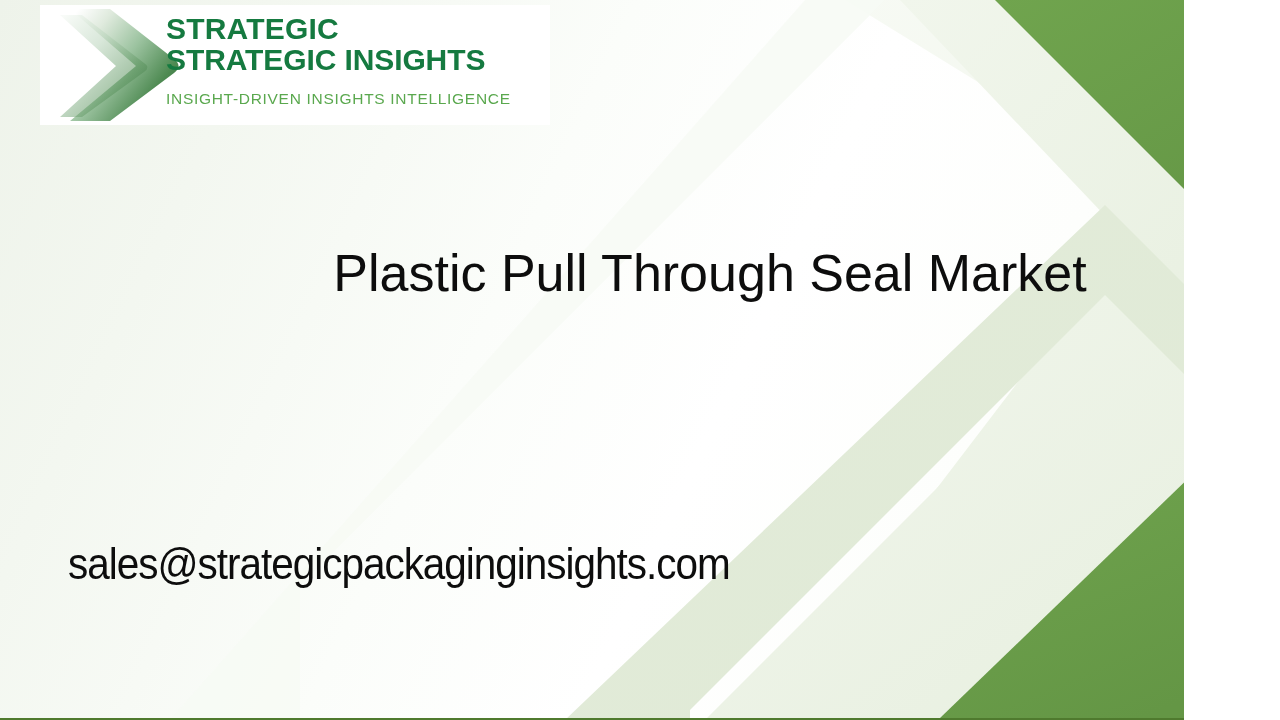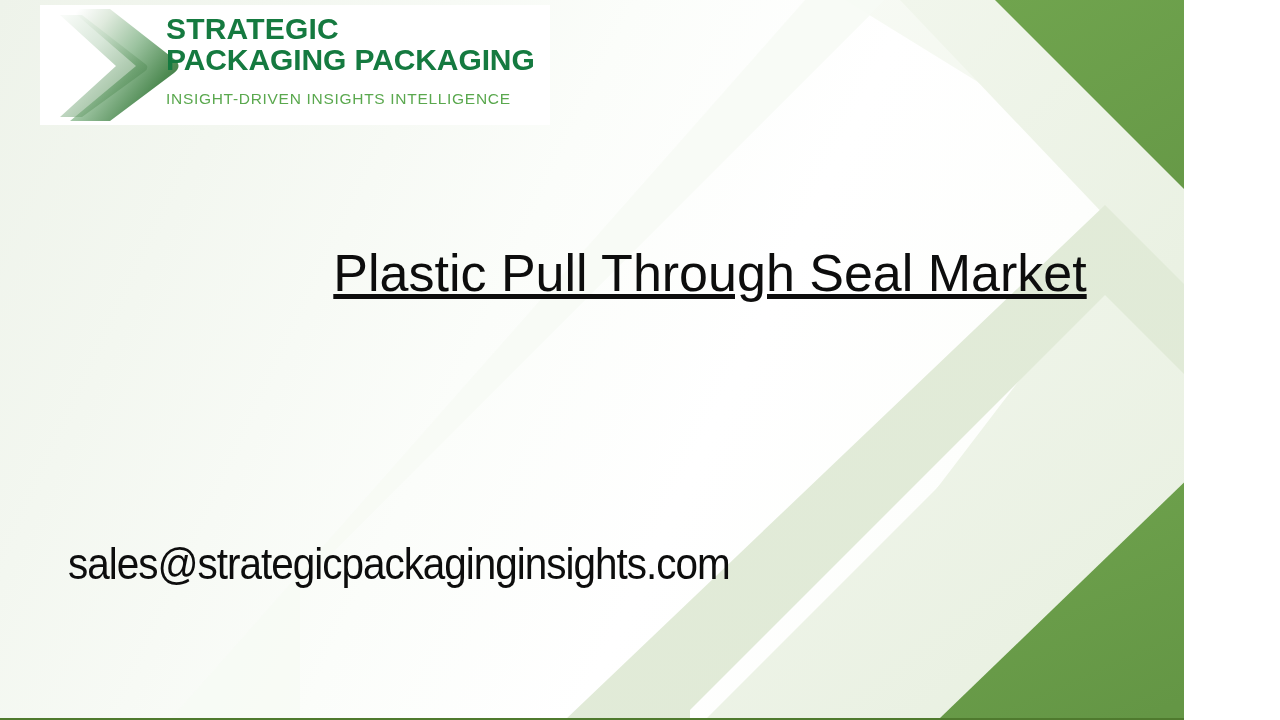--- a/index.html
+++ b/index.html
@@ -84,21 +84,20 @@
     left: 260px;
     top: 248px;
     width: 900px;
     text-align: center;
     color: #0d0d0d;
     font-family: "Liberation Sans", sans-serif;
     font-size: 52px;
     line-height: 51px;
     font-weight: normal;
     margin: 0;
-    text-decoration: underline;
   }
 
   
   #email {
     position: absolute;
     left: 68px;
     top: 536px;
     color: #0d0d0d;
     font-family: "Liberation Sans", sans-serif;
     font-size: 44px;
@@ -175,21 +174,21 @@
         </linearGradient>
       </defs>
 
       <path d="M 18,4 L 58,4 L 122,54 Q 131,61 122,68 L 58,116 L 18,116
                L 84,61 Z" fill="url(#gMark)"></path>
       <path d="M 8,10 L 30,10 L 92,58 Q 99,62 92,67 L 30,112 L 8,112 L 64,61 Z" fill="url(#gMark2)" opacity="0.55"></path>
     </svg>
 
     <div id="logo-text-wrap">
       <div class="logo-line l1">STRATEGIC</div>
-      <div class="logo-line l2">PACKAGING PACKAGING</div>
+      <div class="logo-line l2">STRATEGIC INSIGHTS</div>
       <div id="logo-tagline">INSIGHT-DRIVEN INSIGHTS INTELLIGENCE</div>
     </div>
   </div>
 
   <h1 id="title">Plastic Pull Through Seal Market</h1>
 
   <div id="email">sales@strategicpackaginginsights.com</div>
 
 </div>
 

